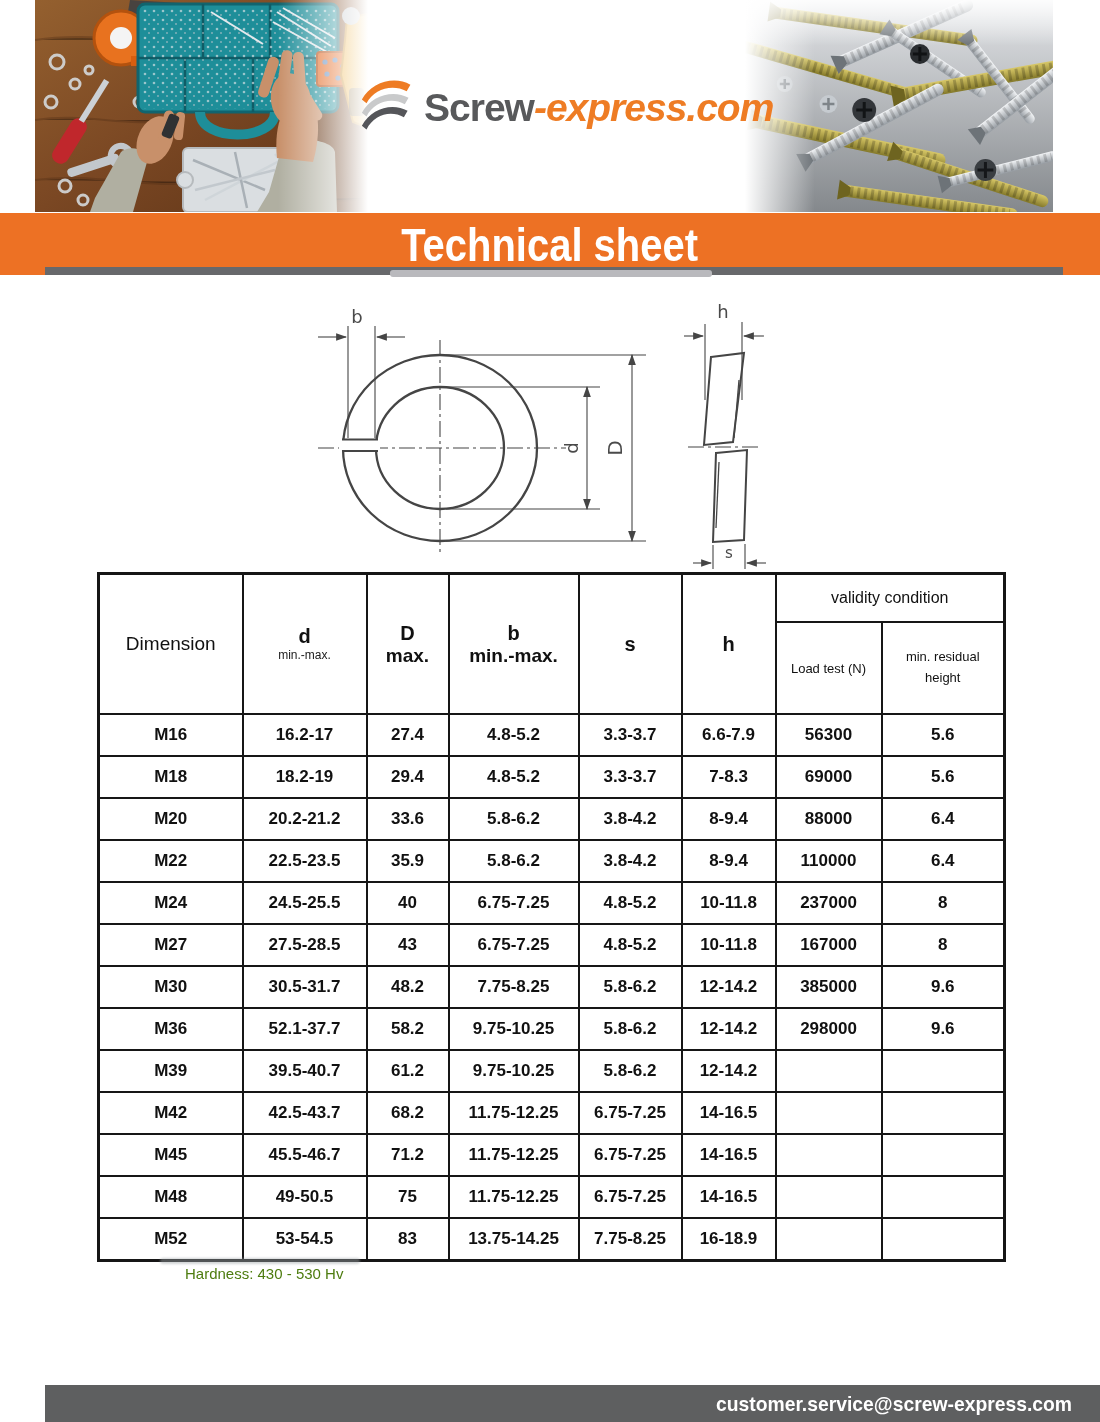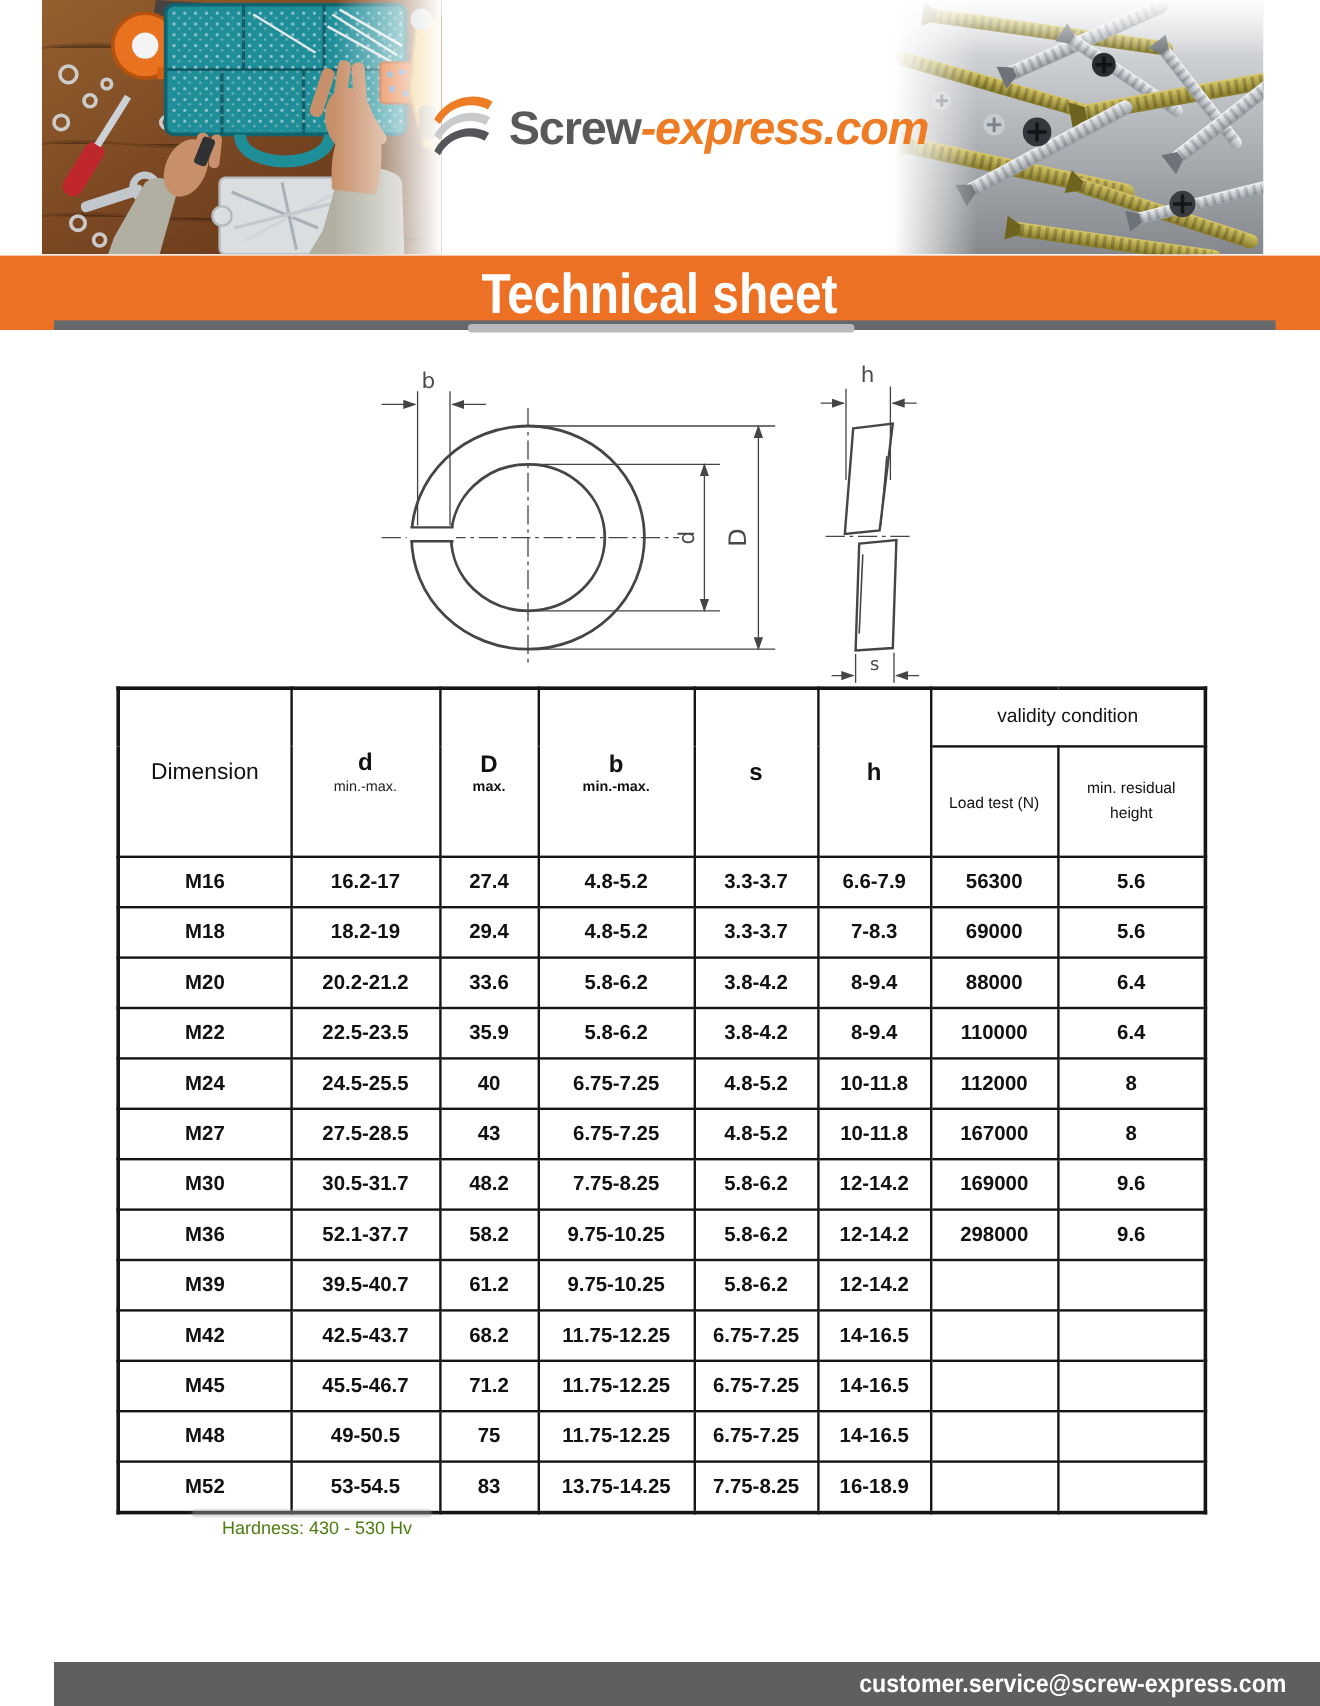--- a/index.html
+++ b/index.html
@@ -33,21 +33,21 @@
 
   
   table.spec{position:absolute;left:97px;top:572px;width:906px;border-collapse:collapse;
              table-layout:fixed;background:#fff;}
   table.spec th,table.spec td{border:2px solid #161616;text-align:center;vertical-align:middle;
              padding:0;color:#111;}
   table.spec{border:3px solid #161616;}
   th.h-main{font-size:19px;font-weight:normal;}
   .h-letter{font-size:20px;font-weight:bold;line-height:1.15;}
   .h-sub-small{font-size:12px;font-weight:normal;color:#222;line-height:1.2;}
-  .h-sub-big{font-size:12px;font-weight:bold;line-height:1.15;}
+  .h-sub-big{font-size:19px;font-weight:bold;line-height:1.15;}
   th.th-validity{font-size:16px;font-weight:normal;height:46px;}
   th.th-sub{font-size:13px;font-weight:normal;height:90px;vertical-align:middle;}
   th.th-sub .wrap{display:inline-block;width:92px;line-height:1.6;}
   tbody td{height:40px;font-size:17px;font-weight:bold;}
   tr.hrow1 th{height:138px;}
   tr.hrow1 th.th-validity{height:46px;}
 
   
   .smudge{position:absolute;left:160px;top:1258px;width:200px;height:6px;background:#9aa0a4;
           opacity:.45;border-radius:3px;filter:blur(1px);}
@@ -458,41 +458,41 @@
           <td>110000</td>
           <td>6.4</td>
         </tr>
       <tr>
           <td>M24</td>
           <td>24.5-25.5</td>
           <td>40</td>
           <td>6.75-7.25</td>
           <td>4.8-5.2</td>
           <td>10-11.8</td>
-          <td>112000</td>
+          <td>237000</td>
           <td>8</td>
         </tr>
       <tr>
           <td>M27</td>
           <td>27.5-28.5</td>
           <td>43</td>
           <td>6.75-7.25</td>
           <td>4.8-5.2</td>
           <td>10-11.8</td>
           <td>167000</td>
           <td>8</td>
         </tr>
       <tr>
           <td>M30</td>
           <td>30.5-31.7</td>
           <td>48.2</td>
           <td>7.75-8.25</td>
           <td>5.8-6.2</td>
           <td>12-14.2</td>
-          <td>169000</td>
+          <td>385000</td>
           <td>9.6</td>
         </tr>
       <tr>
           <td>M36</td>
           <td>52.1-37.7</td>
           <td>58.2</td>
           <td>9.75-10.25</td>
           <td>5.8-6.2</td>
           <td>12-14.2</td>
           <td>298000</td>

